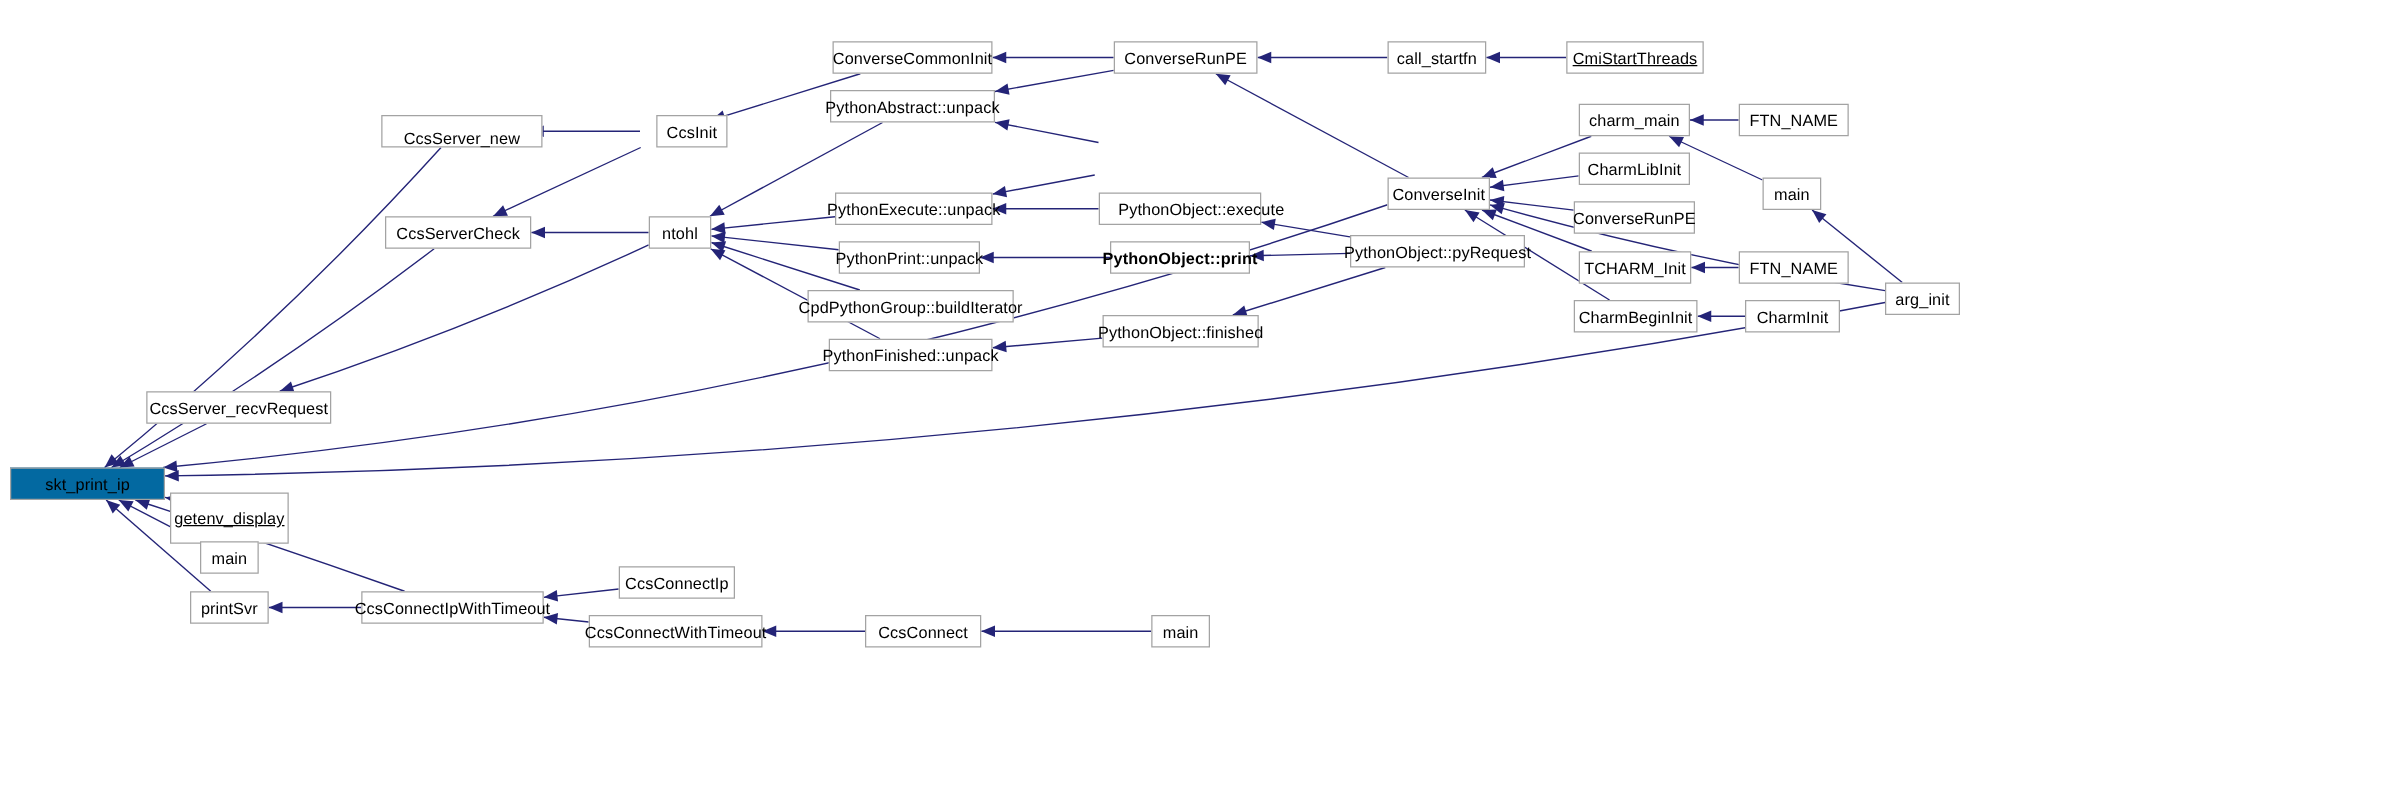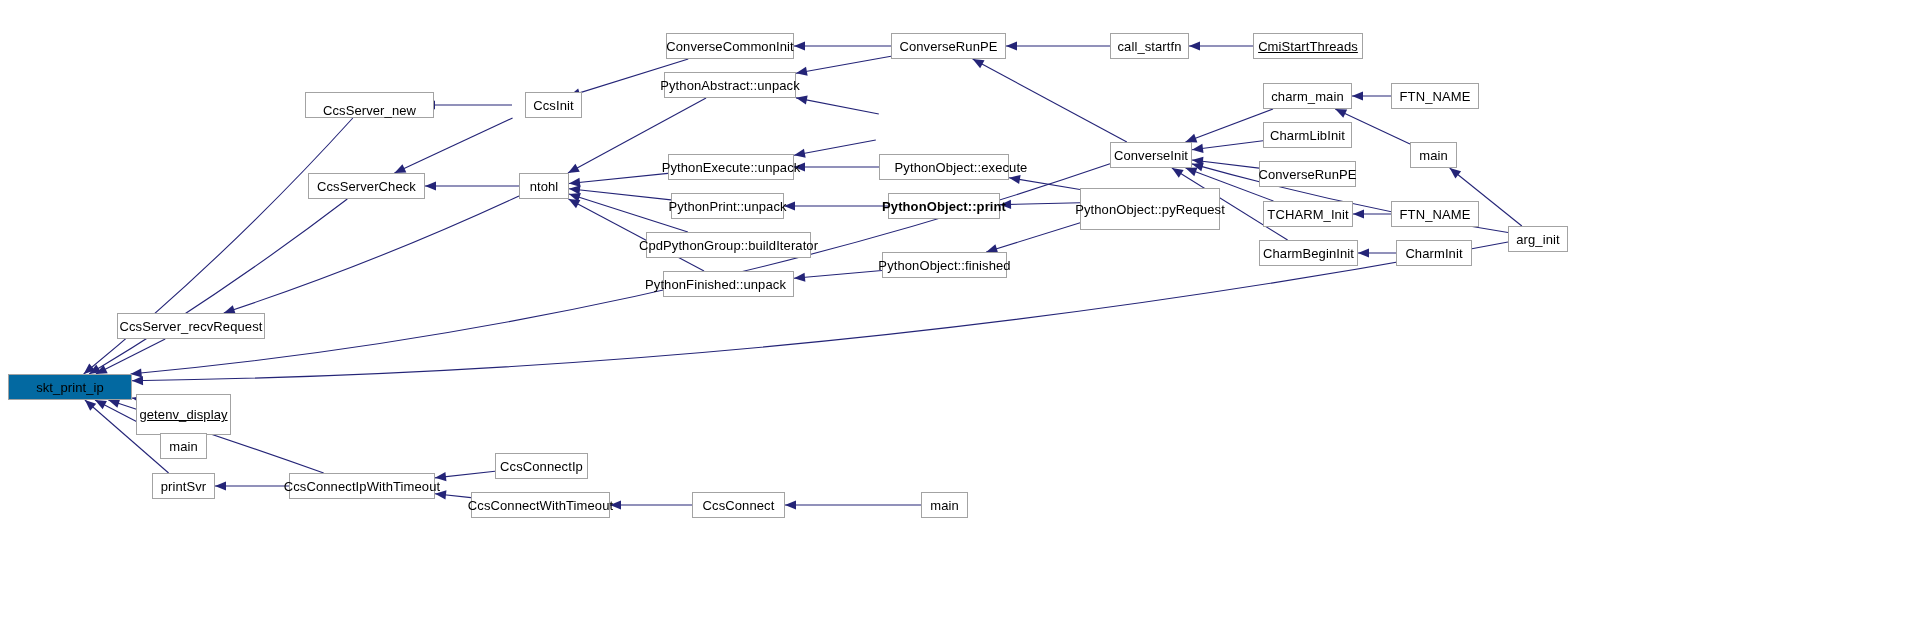--- a/index.html
+++ b/index.html
@@ -289,42 +289,42 @@
     </div>
     <div class="gnode" style="left: 668px; top: 154px; width: 126px; height: 26px;">
       <span class="gnode-label">PythonExecute::unpack</span>
     </div>
     <div class="gnode" style="left: 671px; top: 193px; width: 113px; height: 26px;">
       <span class="gnode-label">PythonPrint::unpack</span>
     </div>
     <div class="gnode" style="left: 646px; top: 232px; width: 165px; height: 26px;">
       <span class="gnode-label">CpdPythonGroup::buildIterator</span>
     </div>
-    <div class="gnode" style="left: 663px; top: 271px; width: 131px; height: 26px; justify-content: flex-end;">
+    <div class="gnode" style="left: 663px; top: 271px; width: 131px; height: 26px;">
       <span class="gnode-label">PythonFinished::unpack</span>
     </div>
     <div class="gnode" style="left: 879px; top: 154px; width: 130px; height: 26px; padding-left: 41px;">
       <span class="gnode-label">PythonObject::execute</span>
     </div>
     <div class="gnode" style="left: 888px; top: 193px; width: 112px; height: 26px; font-weight: bold;">
       <span class="gnode-label">PythonObject::print</span>
     </div>
     <div class="gnode" style="left: 882px; top: 252px; width: 125px; height: 26px;">
       <span class="gnode-label">PythonObject::finished</span>
     </div>
     <div class="gnode" style="left: 692px; top: 492px; width: 93px; height: 26px;">
       <span class="gnode-label">CcsConnect</span>
     </div>
     <div class="gnode" style="left: 921px; top: 492px; width: 47px; height: 26px;">
       <span class="gnode-label">main</span>
     </div>
     <div class="gnode" style="left: 891px; top: 33px; width: 115px; height: 26px;">
       <span class="gnode-label">ConverseRunPE</span>
     </div>
-    <div class="gnode" style="left: 1080px; top: 188px; width: 140px; height: 42px;">
+    <div class="gnode" style="left: 1080px; top: 188px; width: 140px; height: 26px;">
       <span class="gnode-label">PythonObject::pyRequest</span>
     </div>
     <div class="gnode" style="left: 1110px; top: 142px; width: 82px; height: 26px;">
       <span class="gnode-label">ConverseInit</span>
     </div>
     <div class="gnode" style="left: 1110px; top: 33px; width: 79px; height: 26px;">
       <span class="gnode-label">call_startfn</span>
     </div>
     <div class="gnode" style="left: 1253px; top: 33px; width: 110px; height: 26px; text-decoration: underline;">
       <span class="gnode-label">CmiStartThreads</span>

